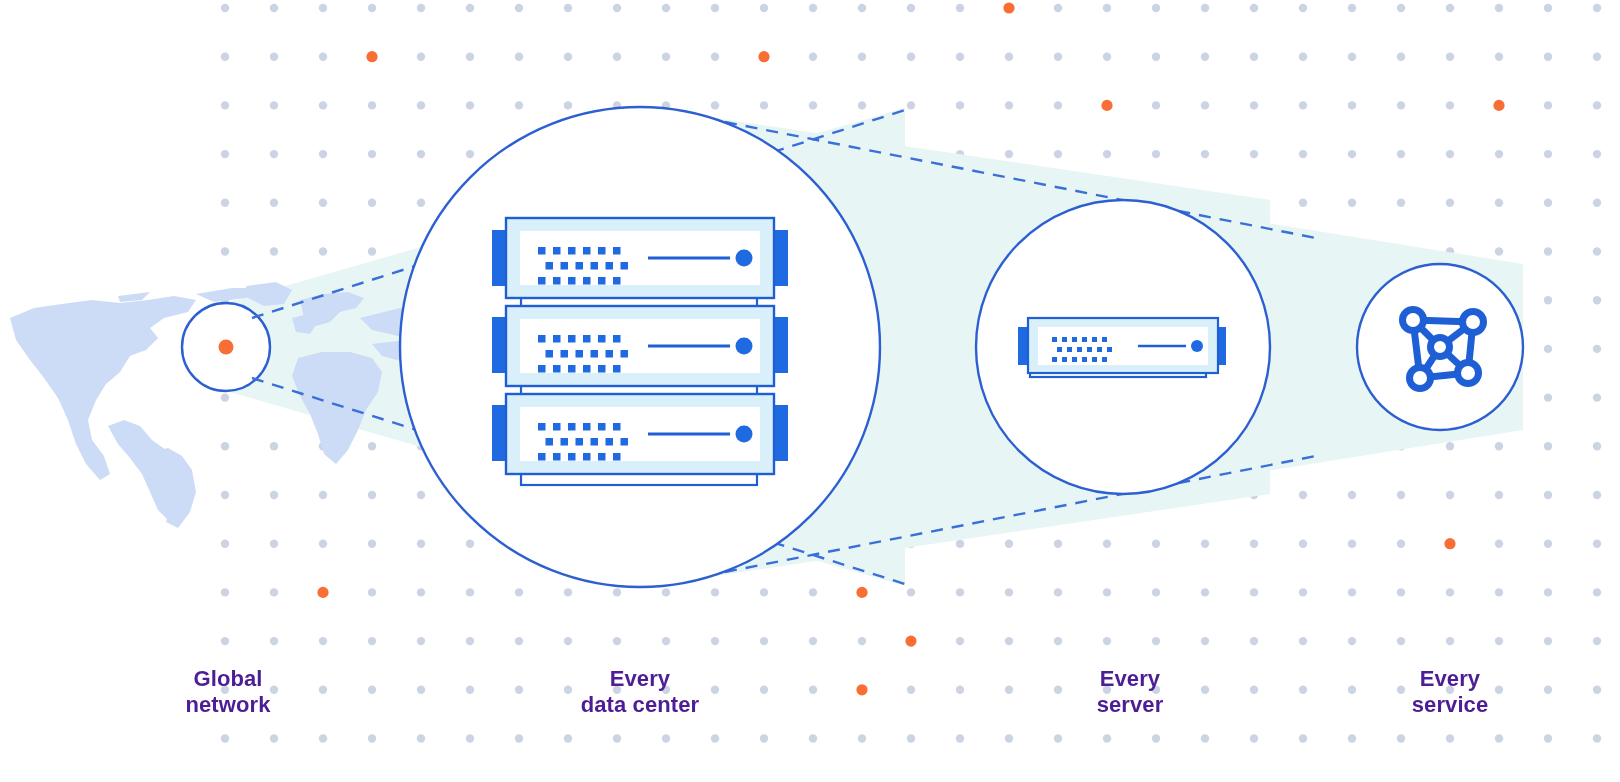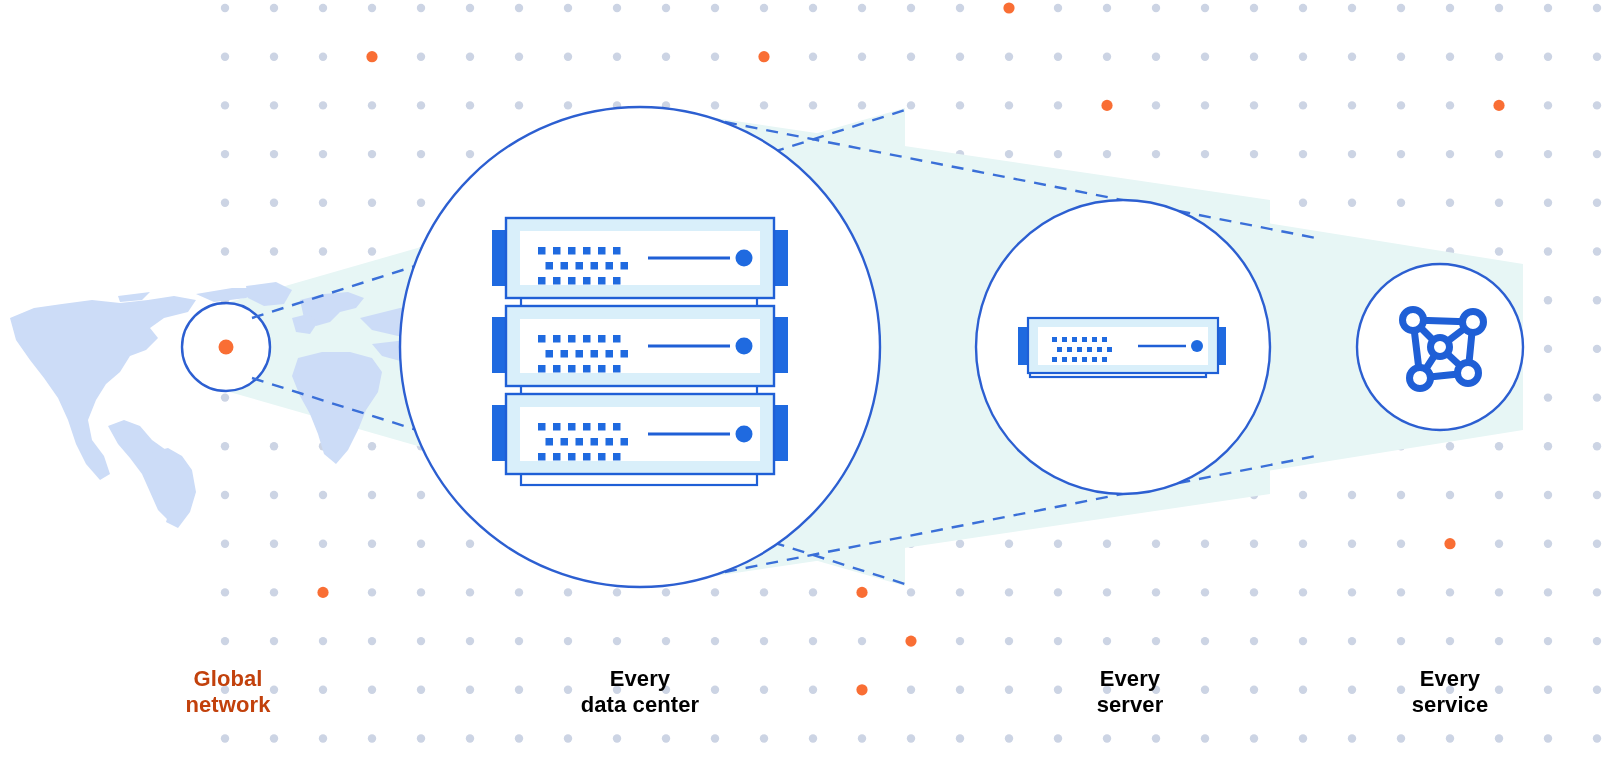--- a/index.html
+++ b/index.html
@@ -18,23 +18,23 @@
   }
   #art{position:absolute;left:0;top:0;width:1620px;height:782px;}
   .lbl{
     position:absolute;
     text-align:center;
     font-size:22px;
     line-height:26px;
     font-weight:700;
     letter-spacing:.1px;
     white-space:pre-line;
-    color:#000000;
+    color:#4c1d95;
   }
-  .lbl.blue{color:#c2410c;}
+  .lbl.blue{color:#4c1d95;}
   #lbl-global{left:128px;top:666px;width:200px;}
   #lbl-dc{left:540px;top:666px;width:200px;}
   #lbl-server{left:1030px;top:666px;width:200px;}
   #lbl-service{left:1350px;top:666px;width:200px;}
 </style>
 </head>
 <body>
 
 <div id="stage">
 

